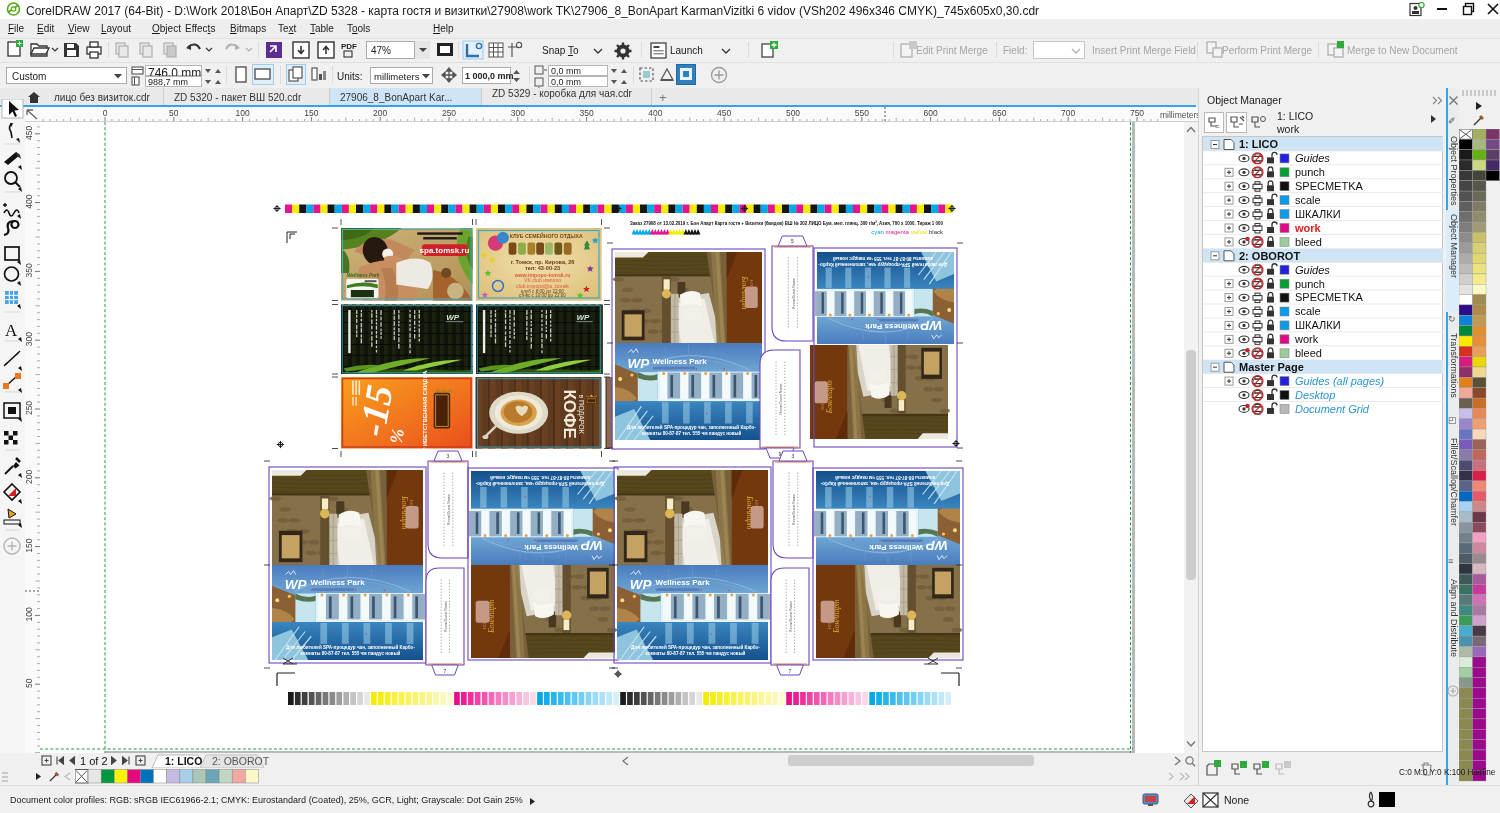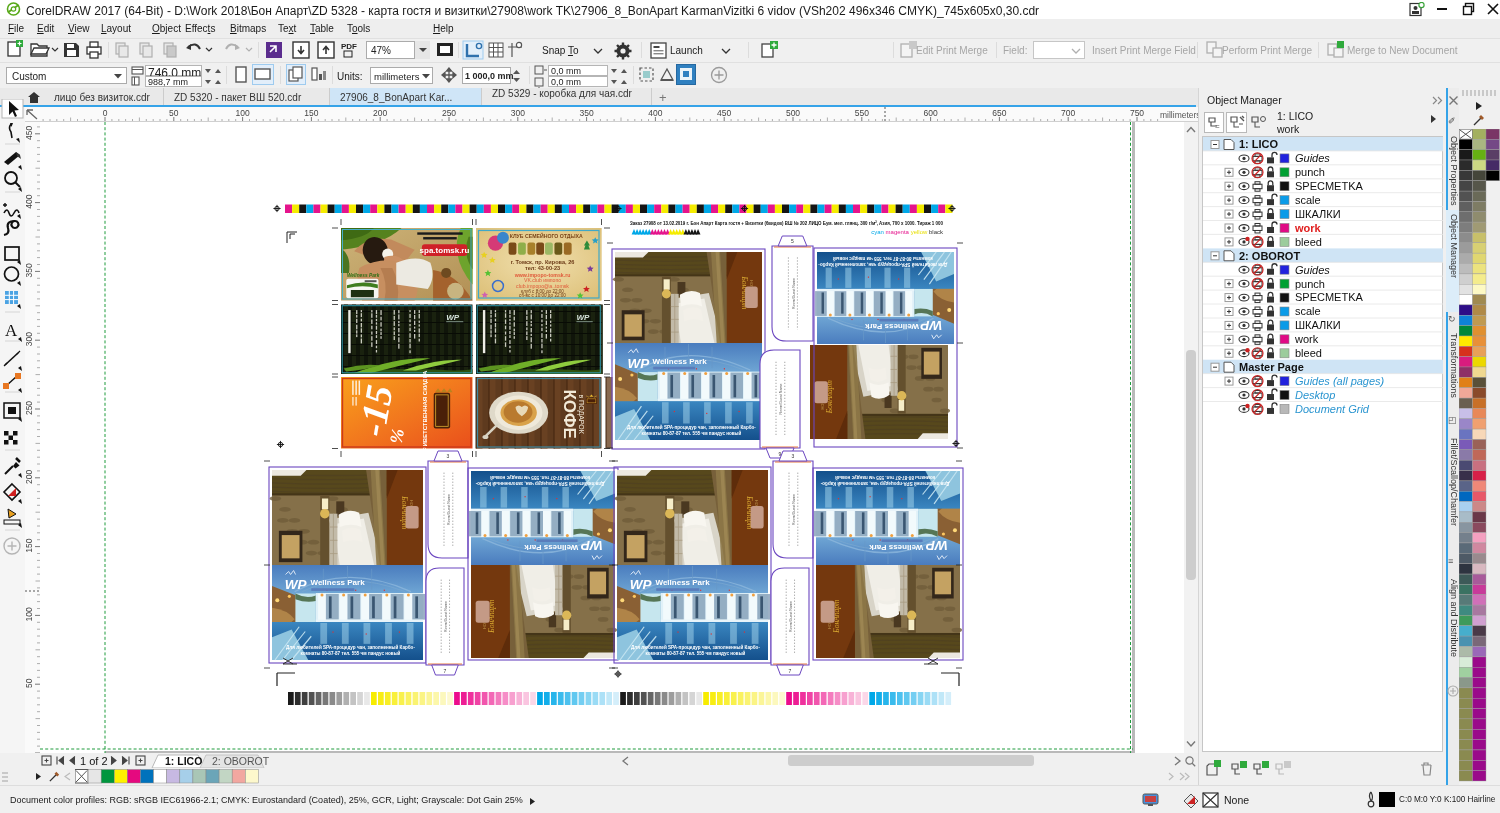--- a/index.html
+++ b/index.html
@@ -2478,12 +2478,12 @@
 <svg class="a" style="left:1202px;top:792px" width="17" height="16">
     <rect x="1" y="1" width="15" height="14" fill="#fff" stroke="#333" stroke-width="1.2"></rect>
     <path d="M1 1 L16 15 M16 1 L1 15" stroke="#333" stroke-width="1.1"></path>
   </svg>
 <div class="a" style="left:1224px;top:794px;font-size:10.5px;color:#1a1a1a;white-space:nowrap;">None</div>
 <svg class="a" style="left:1366px;top:791px" width="10" height="17" viewBox="0 0 10 17">
     <path d="M5 1 q3 6 0 9 q-3 -6 0 -9" fill="none" stroke="#333" stroke-width="1.2"></path>
     <circle cx="5" cy="13" r="2.8" fill="none" stroke="#333" stroke-width="1.2"></circle>
   </svg>
 <div class="a" style="left:1379px;top:792px;width:16px;height:15px;background:#000"></div>
-<div class="a" style="left:1399px;top:795px;font-size:8.2px;color:#1a1a1a;white-space:nowrap;">C:0 M:0 Y:0 K:100  Hairline</div>
+<div class="a" style="left:1399px;top:768px;font-size:8.2px;color:#1a1a1a;white-space:nowrap;">C:0 M:0 Y:0 K:100  Hairline</div>
 </body></html>

